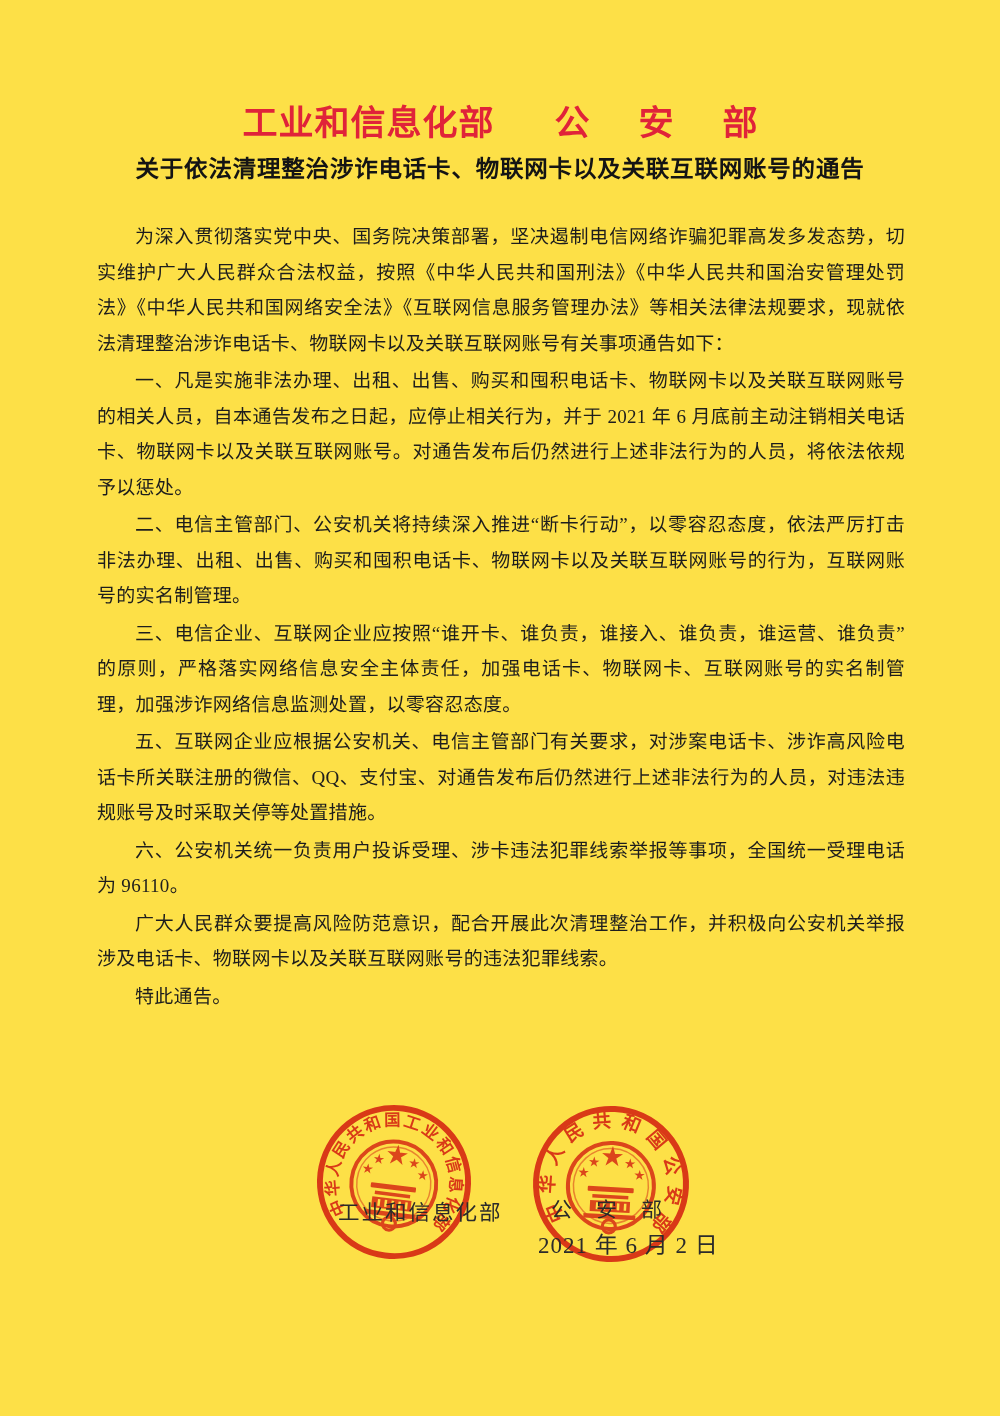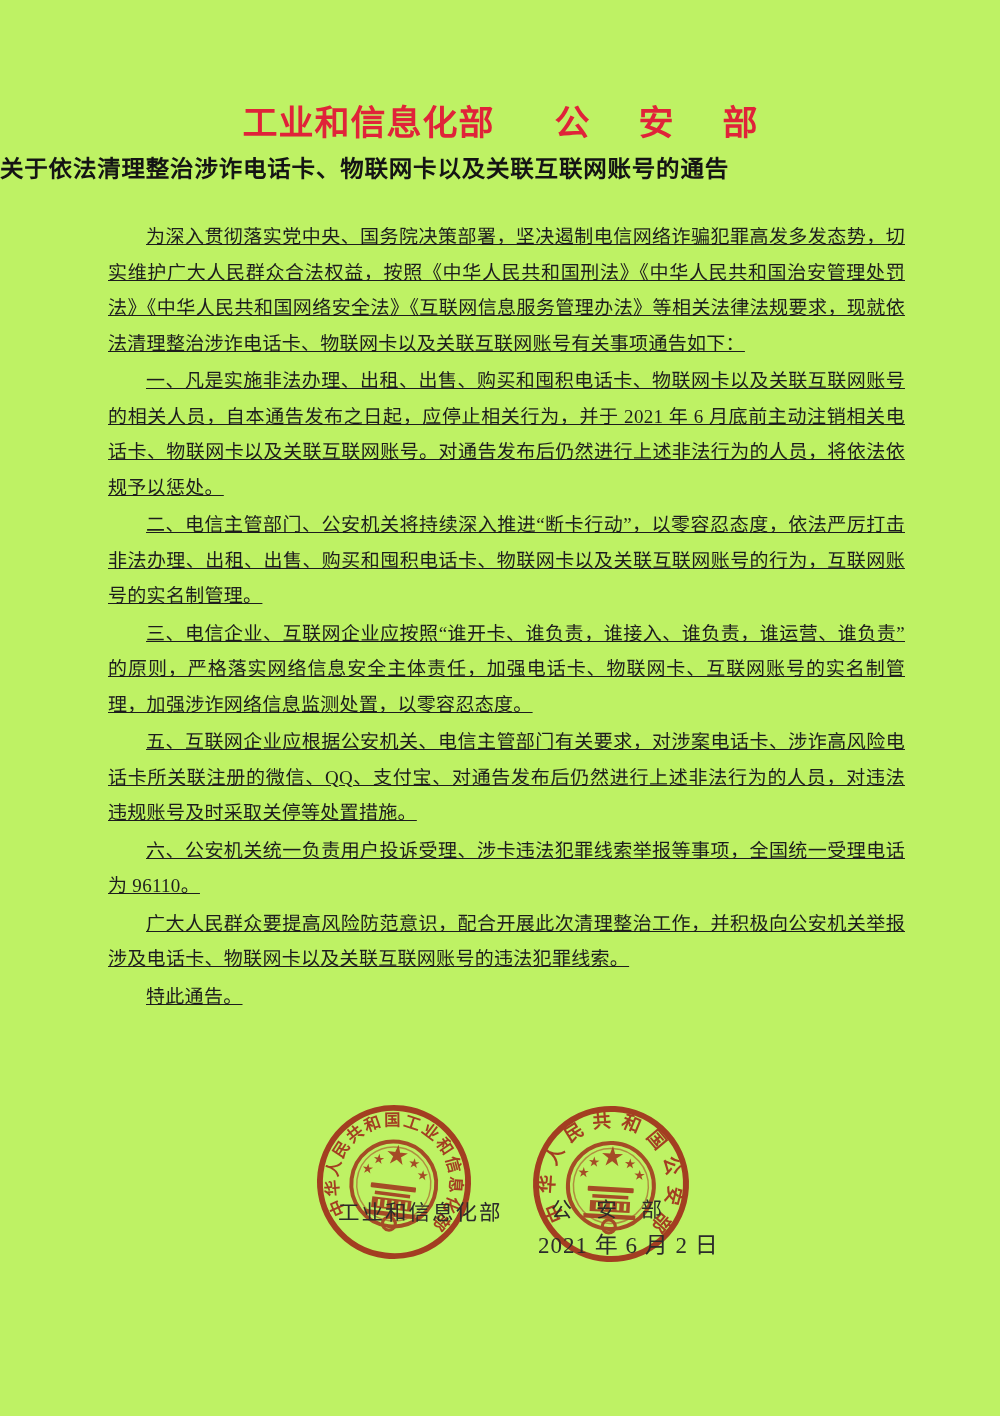--- a/index.html
+++ b/index.html
@@ -1,44 +1,44 @@
 <!DOCTYPE html>
 <html lang="zh-CN"><head>
 <meta charset="utf-8">
 <style>
   html,body{margin:0;padding:0;background:#ffffff;}
   .page{
     position:relative;
     width:1000px;height:1416px;
-    background:#bef264;
+    background:#fde047;
     overflow:hidden;
     font-family:"Liberation Serif","DejaVu Serif",serif;
     color:#1c1c1c;
   }
   
   .ministries{
     position:absolute;top:94px;left:0;width:1000px;
     display:flex;justify-content:center;align-items:baseline;gap:60px;
     font-size:35px;font-weight:bold;color:#e02339;
     letter-spacing:1px;white-space:nowrap;
   }
   .min-right{letter-spacing:49px;margin-right:-49px;}
   .title{
     position:absolute;top:150px;left:0;width:1000px;margin:0;
-    text-align:left;
+    text-align:center;
     font-size:23.5px;font-weight:bold;color:#141414;
     letter-spacing:0.8px;white-space:nowrap;
   }
   
   .body{
     position:absolute;top:219px;left:97px;width:808px;
     font-size:19px;line-height:35.5px;text-align:justify;
     color:#1d1d1d;letter-spacing:0.3px;
   }
-  .body p{margin:0 0 2px 11px;text-indent:2em;text-decoration:underline;}
+  .body p{margin:0 0 2px 0;text-indent:2em;}
   
   .seal{position:absolute;mix-blend-mode:multiply;opacity:0.95;}
   .seal svg{display:block;width:100%;height:100%;}
   .seal-left{left:315px;top:1103px;width:158px;height:158px;transform:rotate(7deg);}
   .seal-right{left:531px;top:1104px;width:160px;height:160px;transform:rotate(3deg);}
   .ring-text{fill:#d93748;font-family:"Liberation Serif","DejaVu Serif",serif;font-weight:bold;}
   .ring-text-long{font-size:16.5px;letter-spacing:2.2px;}
   .ring-text-short{font-size:18.5px;letter-spacing:8.5px;}
   .emblem{fill:#d93748;}
   .emblem .no-fill{fill:none;stroke:#d93748;}

